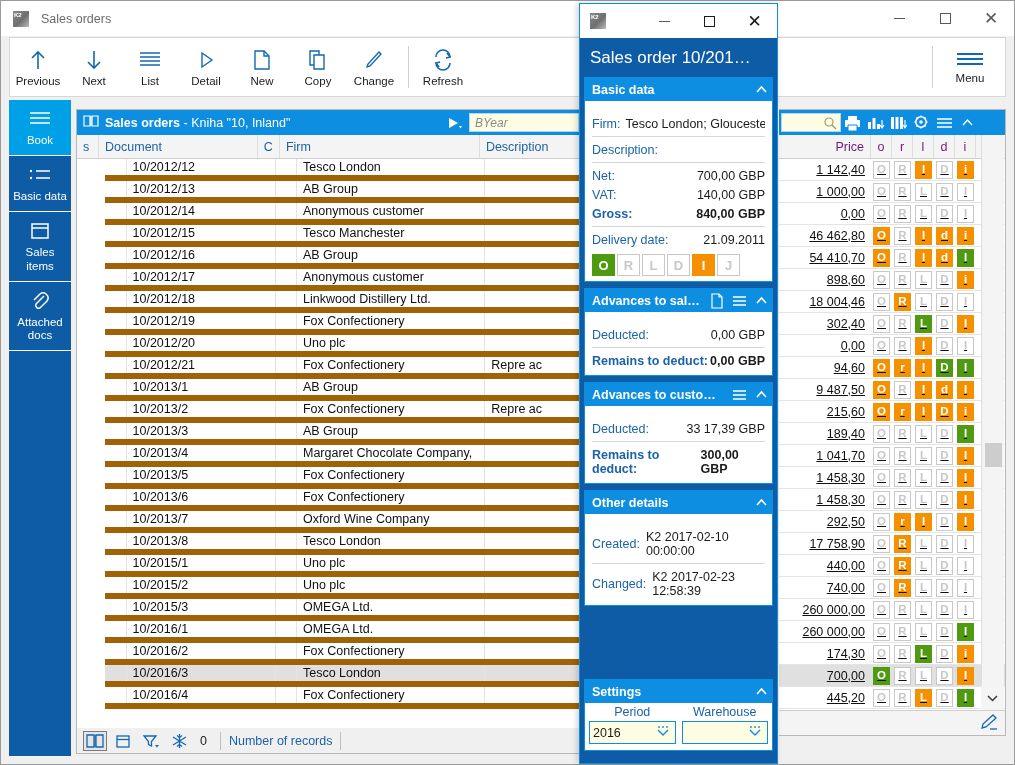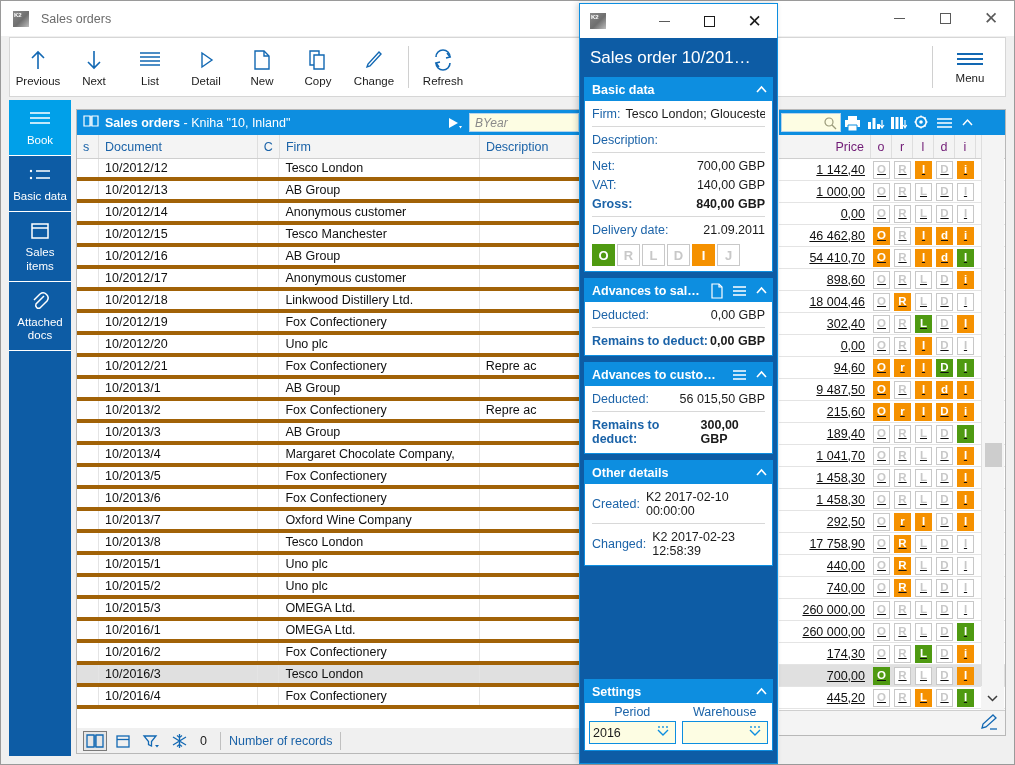--- a/index.html
+++ b/index.html
@@ -109,21 +109,21 @@
   .col-head > div { padding: 0 6px; border-right: 1px solid #dedede; height: 100%;
                     display: flex; align-items: center; }
   .c-s   { width: 24px; }
   .c-doc { width: 190px; }
   .c-c   { width: 23px; justify-content: flex-end; }
   .c-firm{ width: 240px; }
   .c-desc{ width: 120px; }
   .grid-rows { }
   .grow {
     height: 22px; display: flex; align-items: center;
-    border-bottom: 4px solid #a16207; font-size: 12.5px; color: #101010;
+    border-bottom: 6px solid #a16207; font-size: 12.5px; color: #101010; margin-left: 28px;
   }
   .grow.sel { background: #e0e0e0; }
   .grow > div { padding: 0 6px; border-right: 1px solid #e4e4e4; height: 100%;
                 display: flex; align-items: center; overflow: hidden; white-space: nowrap; }
 
   
   .pricepanel {
     position: absolute; left: 778px; top: 108px; right: 8px; bottom: 28px;
     background: #ffffff; border: 1px solid #b8b8b8; border-left: none;
     overflow: hidden;
@@ -216,21 +216,21 @@
     font-size: 17px; flex: 0 0 auto;
   }
   .dw-body { flex: 1 1 auto; overflow: hidden; padding: 0 4px 4px; }
   .sect { margin-bottom: 6px; background: #ffffff; border: 1px solid #0d8ee0; }
   .sect-head {
     height: 23px; background: #0d8ee0; color: #ffffff; font-weight: bold;
     display: flex; align-items: center; padding-left: 7px; font-size: 12.5px;
   }
   .sect-head .sh-icons { margin-left: auto; display: flex; align-items: center; }
   .sh-ico { width: 22px; height: 23px; display: flex; align-items: center; justify-content: center; }
-  .sect-body { padding: 3px 7px 5px; }
+  .sect-body { padding: 13px 7px 5px; }
   .drow {
     display: flex; align-items: center; justify-content: space-between;
     font-size: 12.5px; padding: 2.5px 0; color: #1b1b1b;
   }
   .drow .lbl { color: #1b63a8; }
   .drow .val { color: #1b1b1b; }
   .drow.bold .lbl, .drow.bold .val { font-weight: bold; }
   .drow.bold .val { color: #1b1b1b; }
   .hr { height: 1px; background: #d8d8d8; margin: 3px 0; }
   .flagbar { display: flex; gap: 2px; margin-top: 5px; }
@@ -1291,21 +1291,21 @@
             <span class="sh-ico">
               <svg width="15" height="13" viewBox="0 0 15 13">
                   <path d="M3 9 L7.5 4 L12 9" stroke="#fff" stroke-width="1.6" fill="none"></path>
                 </svg>
             </span>
           </span>
         </div>
         <div class="sect-body">
           <div class="drow">
             <span class="lbl">Deducted:</span>
-            <span class="val">56 015,50 GBP</span>
+            <span class="val">33 17,39 GBP</span>
           </div>
           <div class="hr"></div>
           <div class="drow bold">
             <span class="lbl">Remains to deduct:</span>
             <span class="val">300,00 GBP</span>
           </div>
         </div>
       </div>
 
       <div class="sect">

